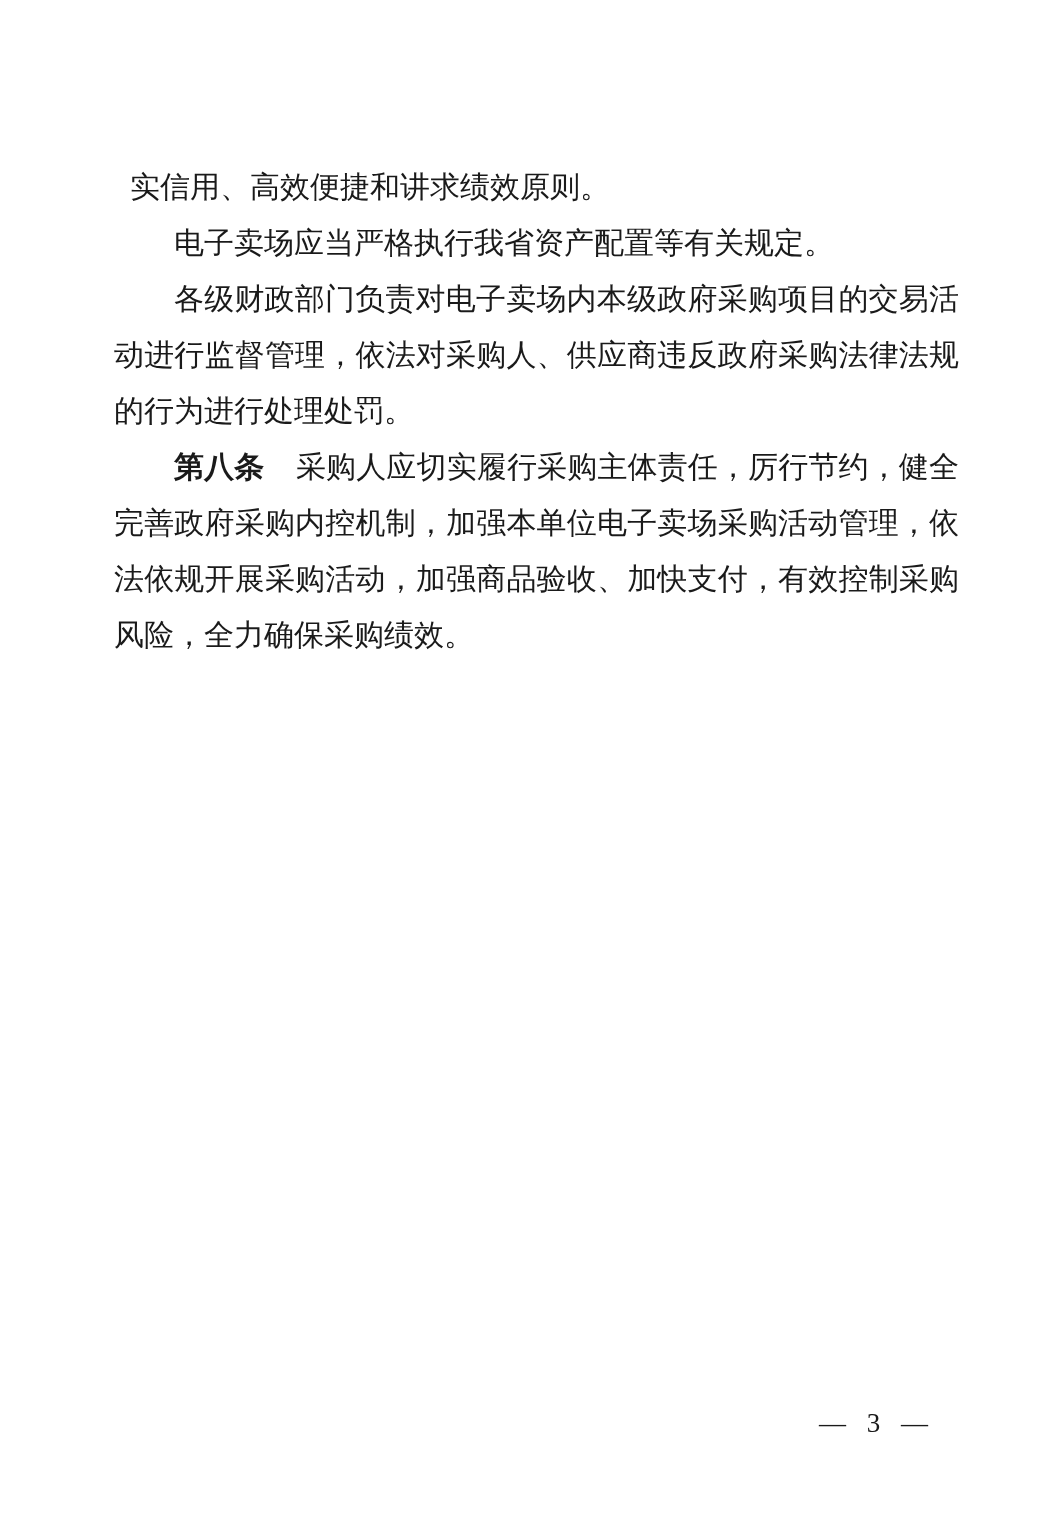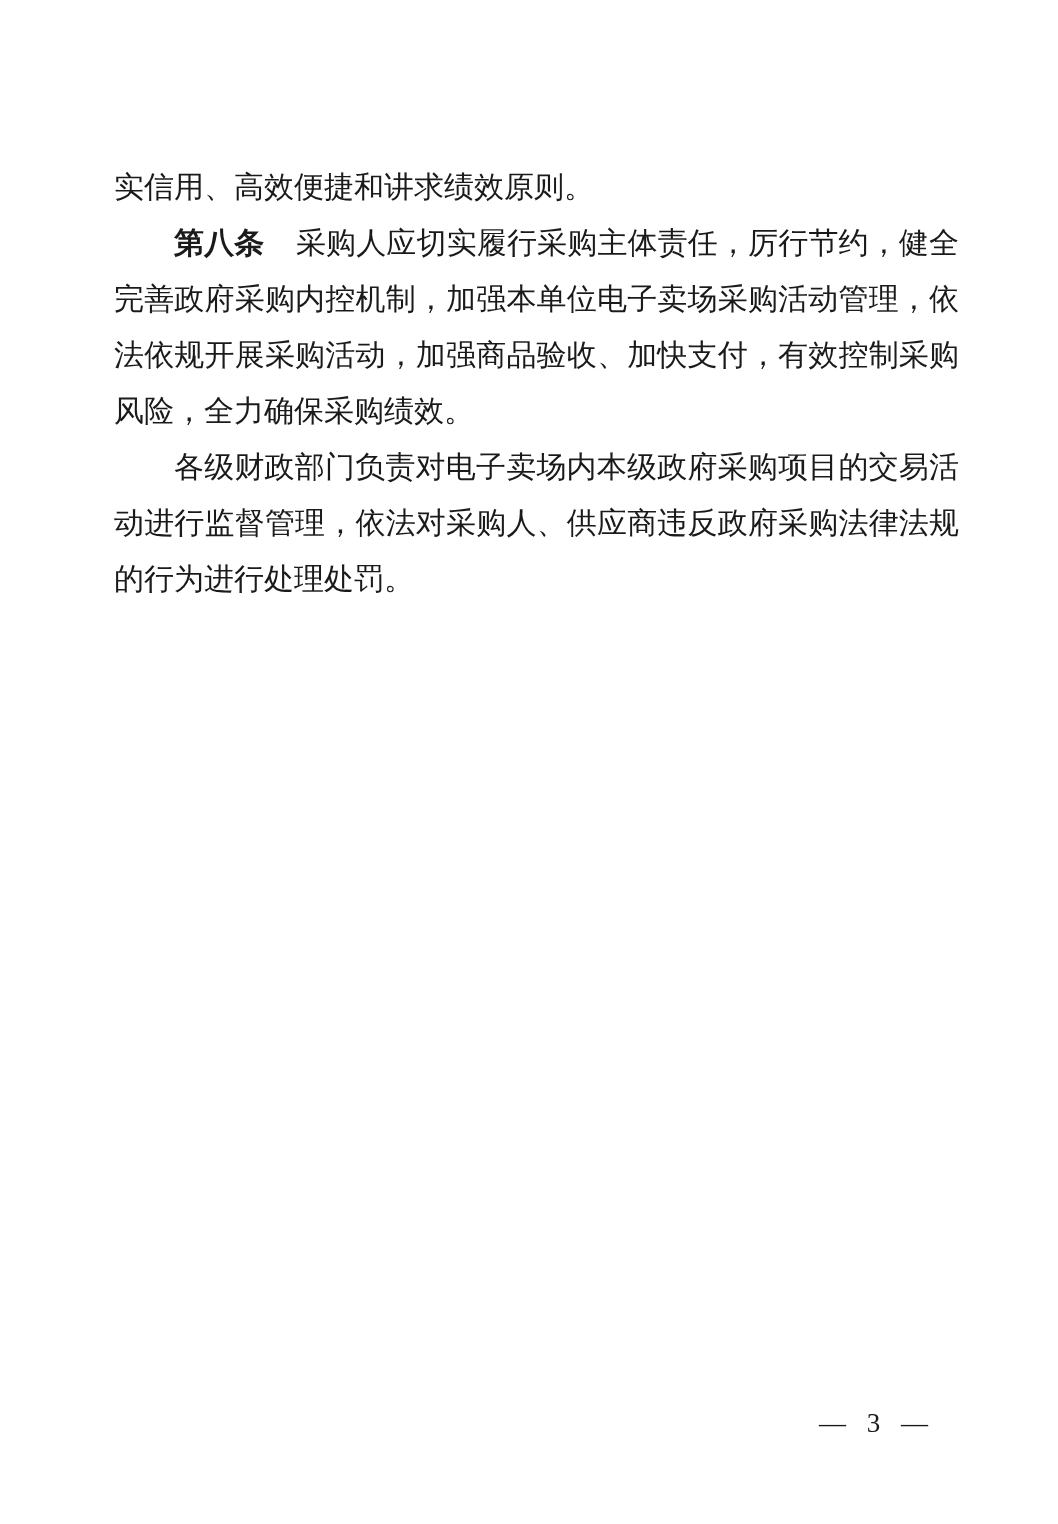--- a/index.html
+++ b/index.html
@@ -28,20 +28,21 @@
   }
   .para {
     margin: 0;
     padding: 0;
     text-indent: 2em;
     word-break: break-all;
     line-break: strict;
   }
   .para.no-indent {
     text-indent: 0;
+    margin-left: 16px;
   }
   .head {
     font-family: "Liberation Sans", "DejaVu Sans", sans-serif;
     font-weight: 700;
     font-style: normal;
   }
   .head:not(:empty) {
     padding-right: 1.05em;
   }
   .page-number {
@@ -58,24 +59,25 @@
 </style>
 </head>
 <body>
 
 <div class="page">
   <div class="content">
 
     <p class="para no-indent"><b class="head"></b><span class="body-text">实信用、高效便捷和讲求绩效原则。</span></p>
 
 
+    <p class="para"><b class="head"></b><span class="body-text">电子卖场应当严格执行我省资产配置等有关规定。</span></p>
 
 
+    <p class="para"><b class="head"></b><span class="body-text">各级财政部门负责对电子卖场内本级政府采购项目的交易活动进行监督管理，依法对采购人、供应商违反政府采购法律法规的行为进行处理处罚。</span></p>
+
     <p class="para"><b class="head">第八条</b><span class="body-text">采购人应切实履行采购主体责任，厉行节约，健全完善政府采购内控机制，加强本单位电子卖场采购活动管理，依法依规开展采购活动，加强商品验收、加快支付，有效控制采购风险，全力确保采购绩效。</span></p>
-
-    <p class="para"><b class="head"></b><span class="body-text">各级财政部门负责对电子卖场内本级政府采购项目的交易活动进行监督管理，依法对采购人、供应商违反政府采购法律法规的行为进行处理处罚。</span></p>
 
 
 
   </div>
 
   <div class="page-number">— 3 —</div>
 </div>
 
 </body></html>

